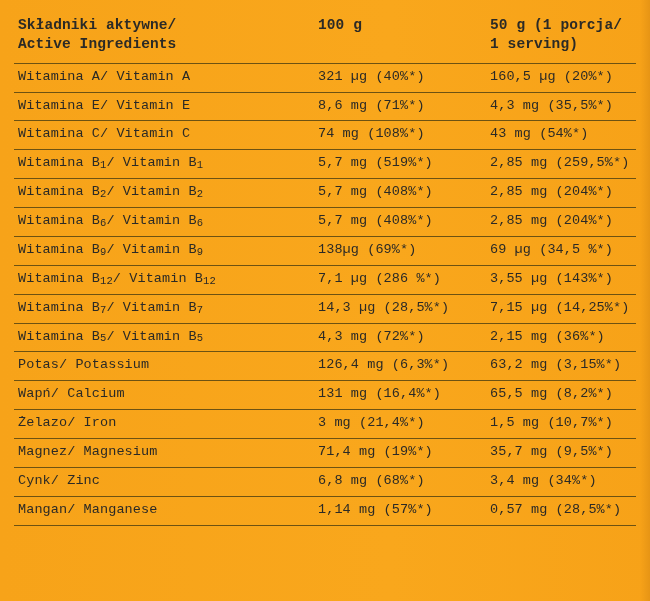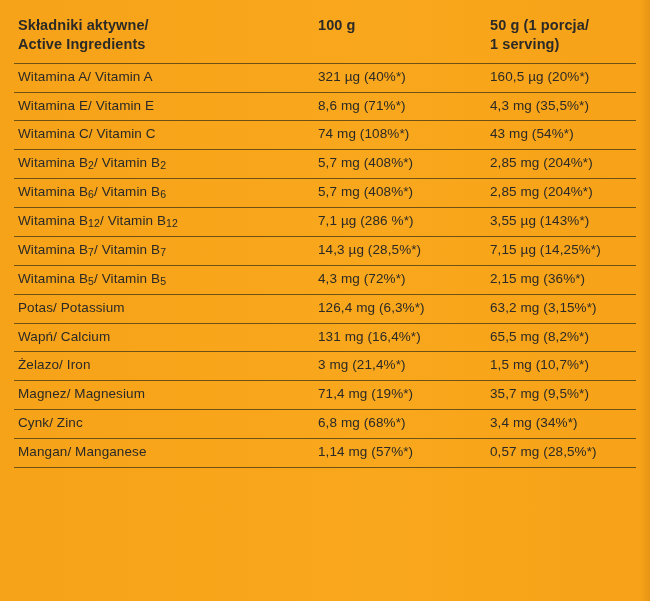--- a/index.html
+++ b/index.html
@@ -14,20 +14,21 @@
     color: #2b2a26;
     overflow: hidden;
   }
   .page {
     position: relative;
     width: 650px;
     height: 601px;
     background: linear-gradient(to right, #f7a319 0%, #f9a71c 60%, #f7a218 100%);
     box-sizing: border-box;
     padding: 10px 14px 0 14px;
+    font-family: Liberation Mono, monospace;
   }
   
   .page:after {
     content: "";
     position: absolute;
     top: 0; right: 0;
     width: 10px; height: 100%;
     background: linear-gradient(to right, rgba(120,60,0,0.0), rgba(120,60,0,0.13));
     pointer-events: none;
   }
@@ -103,28 +104,38 @@
         <td>Witamina E/ Vitamin E</td>
         <td>8,6 mg (71%*)</td>
         <td>4,3 mg (35,5%*)</td>
       </tr>
       <tr>
         <td>Witamina C/ Vitamin C</td>
         <td>74 mg (108%*)</td>
         <td>43 mg (54%*)</td>
       </tr>
       <tr>
+        <td>Witamina B<sub>1</sub>/ Vitamin B<sub>1</sub></td>
+        <td>5,7 mg (519%*)</td>
+        <td>2,85 mg (259,5%*)</td>
+      </tr>
+      <tr>
         <td>Witamina B<sub>2</sub>/ Vitamin B<sub>2</sub></td>
         <td>5,7 mg (408%*)</td>
         <td>2,85 mg (204%*)</td>
       </tr>
       <tr>
         <td>Witamina B<sub>6</sub>/ Vitamin B<sub>6</sub></td>
         <td>5,7 mg (408%*)</td>
         <td>2,85 mg (204%*)</td>
+      </tr>
+      <tr>
+        <td>Witamina B<sub>9</sub>/ Vitamin B<sub>9</sub></td>
+        <td>138µg (69%*)</td>
+        <td>69 µg (34,5 %*)</td>
       </tr>
       <tr>
         <td>Witamina B<sub>12</sub>/ Vitamin B<sub>12</sub></td>
         <td>7,1 µg (286 %*)</td>
         <td>3,55 µg (143%*)</td>
       </tr>
       <tr>
         <td>Witamina B<sub>7</sub>/ Vitamin B<sub>7</sub></td>
         <td>14,3 µg (28,5%*)</td>
         <td>7,15 µg (14,25%*)</td>

